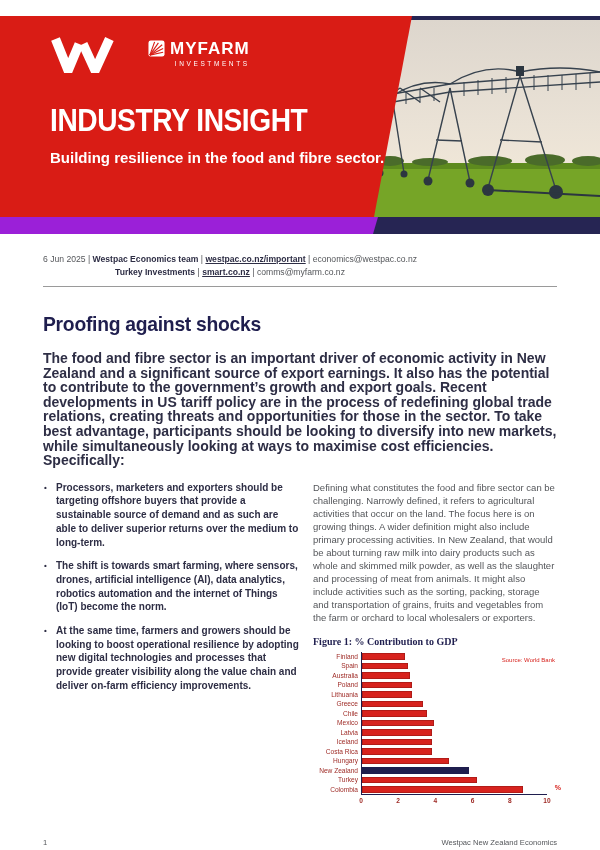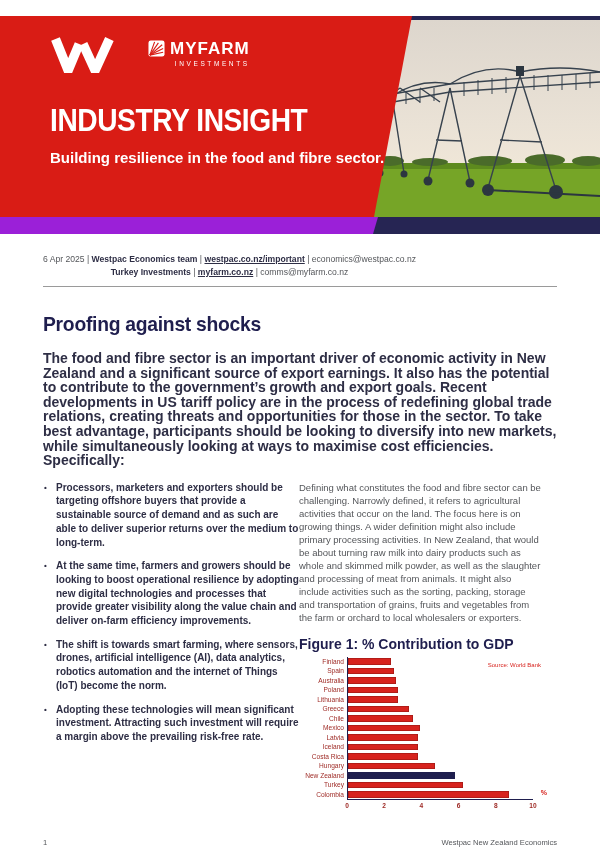--- a/index.html
+++ b/index.html
@@ -42,33 +42,33 @@
   .meta a { color:#2e2e45; font-weight:700; text-decoration:underline; }
   .rule { margin:7px 43px 0 43px; border-bottom:1px solid #9a9a9a; }
 
   
   .content { padding:0 43px; }
   .headline {
     margin-top:25px; color:#1f1e4e; font-size:21px; font-weight:800;
     letter-spacing:-.3px; transform:scaleX(.92); transform-origin:left; white-space:nowrap;
   }
   .intro { margin-top:15px; font-size:14px; line-height:14.6px; font-weight:700; color:#2e2e45; }
-  .columns { display:flex; margin-top:13px; }
+  .columns { display:flex; margin-top:13px; gap:14px; }
   .col-left { width:256px; }
   .col-right { width:244px; }
   .bullets { list-style:none; }
   .bullets li {
     position:relative; padding-left:13px; margin-bottom:10px;
     font-size:10px; line-height:13.7px; font-weight:700; color:#2e2e45;
   }
   .bullets li::before { content:"•"; position:absolute; left:1px; top:0; font-size:8px; color:#2e2e45; }
 
   .sector-h { color:#e4251f; font-size:11px; font-weight:700; margin-bottom:7px; }
   .sector-p { font-size:9.5px; line-height:13px; color:#54565a; }
-  .fig-title { margin-top:12px; font-size:14px; font-weight:700; color:#1f1e4e; }
+  .fig-title { margin-top:12px; font-size:10px; font-weight:700; color:#1f1e4e;font-family:Liberation Serif, serif; }
 
   
   .chart { position:relative; margin-top:5px; width:244px; }
   .chart-source { position:absolute; top:5px; right:2px; font-size:6px; color:#d7231e; }
   .chart-body { display:flex; }
   .chart-labels { width:48px; }
   .chart-label { height:9.5px; font-size:6.6px; line-height:9.5px; text-align:right; padding-right:3px; color:#9e2a25; white-space:nowrap; }
   .chart-plot { width:186px; border-left:1px solid #1f1e4e; border-bottom:1px solid #1f1e4e; position:relative; }
   .chart-rowtrack { height:9.5px; display:flex; align-items:center; }
   .chart-bar { height:6.2px; }
@@ -177,51 +177,50 @@
     <div class="hero-sub">Building resilience in the food and fibre sector.</div>
 
     <div class="bottom-bar">
       <div class="purple"></div>
     </div>
   </div>
 
   <div style="padding:0;">
     <div class="meta">
       <div class="row1">
-        <span>6 Apr 2025</span>
+        <span>6 Jun 2025</span>
         <span>|</span>
         <b>Westpac Economics team</b>
         <span>|</span>
         <a>westpac.co.nz/important</a>
         <span>|</span>
         <span>economics@westpac.co.nz</span>
       </div>
       <div class="row2">
         <b>Turkey Investments</b>
         <span>|</span>
-        <a>myfarm.co.nz</a>
+        <a>smart.co.nz</a>
         <span>|</span>
         <span>comms@myfarm.co.nz</span>
       </div>
     </div>
   </div>
   <div class="rule"></div>
 
   <div class="content">
     <div class="headline">Proofing against shocks</div>
     <p class="intro">The food and fibre sector is an important driver of economic activity in New Zealand and a significant source of export earnings. It also has the potential to contribute to the government’s growth and export goals. Recent developments in US tariff policy are in the process of redefining global trade relations, creating threats and opportunities for those in the sector. To take best advantage, participants should be looking to diversify into new markets, while simultaneously looking at ways to maximise cost efficiencies. Specifically:</p>
 
     <div class="columns">
 
       <div class="col-left">
         <ul class="bullets">
           <li>Processors, marketers and exporters should be targeting offshore buyers that provide a sustainable source of demand and as such are able to deliver superior returns over the medium to long-term.</li>
+          <li>The shift is towards smart farming, where sensors, drones, artificial intelligence (AI), data analytics, robotics automation and the internet of Things (IoT) become the norm.</li>
           <li>At the same time, farmers and growers should be looking to boost operational resilience by adopting new digital technologies and processes that provide greater visibility along the value chain and deliver on-farm efficiency improvements.</li>
-          <li>The shift is towards smart farming, where sensors, drones, artificial intelligence (AI), data analytics, robotics automation and the internet of Things (IoT) become the norm.</li>
-          <li>Adopting these technologies will mean significant investment. Attracting such investment will require a margin above the prevailing risk-free rate.</li>
         </ul>
       </div>
 
       <div class="col-right">
         <p class="sector-p">Defining what constitutes the food and fibre sector can be challenging. Narrowly defined, it refers to agricultural activities that occur on the land. The focus here is on growing things. A wider definition might also include primary processing activities. In New Zealand, that would be about turning raw milk into dairy products such as whole and skimmed milk powder, as well as the slaughter and processing of meat from animals. It might also include activities such as the sorting, packing, storage and transportation of grains, fruits and vegetables from the farm or orchard to local wholesalers or exporters.</p>
         <div class="fig-title">Figure 1: % Contribution to GDP</div>
 
         <div class="chart">
           <div class="chart-source">Source: World Bank</div>
           <div class="chart-body">

